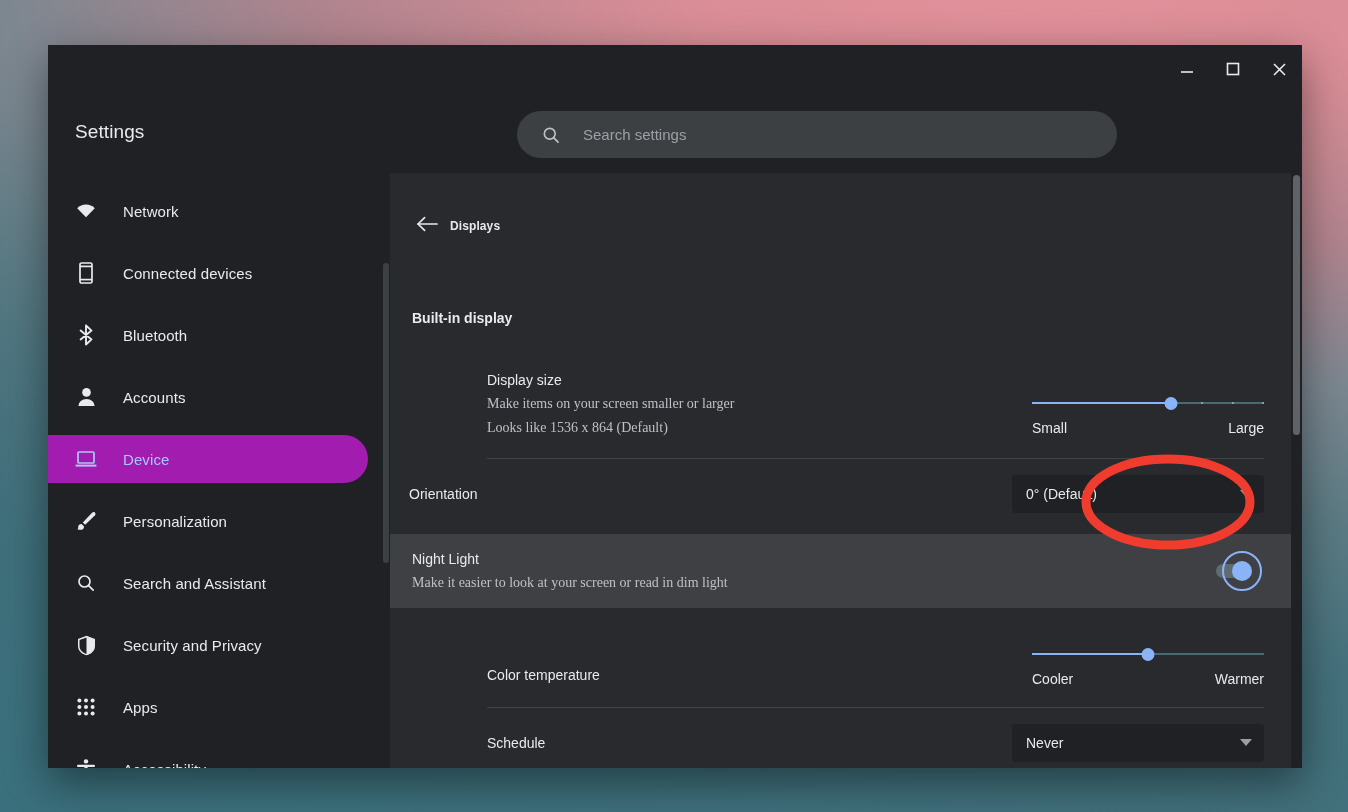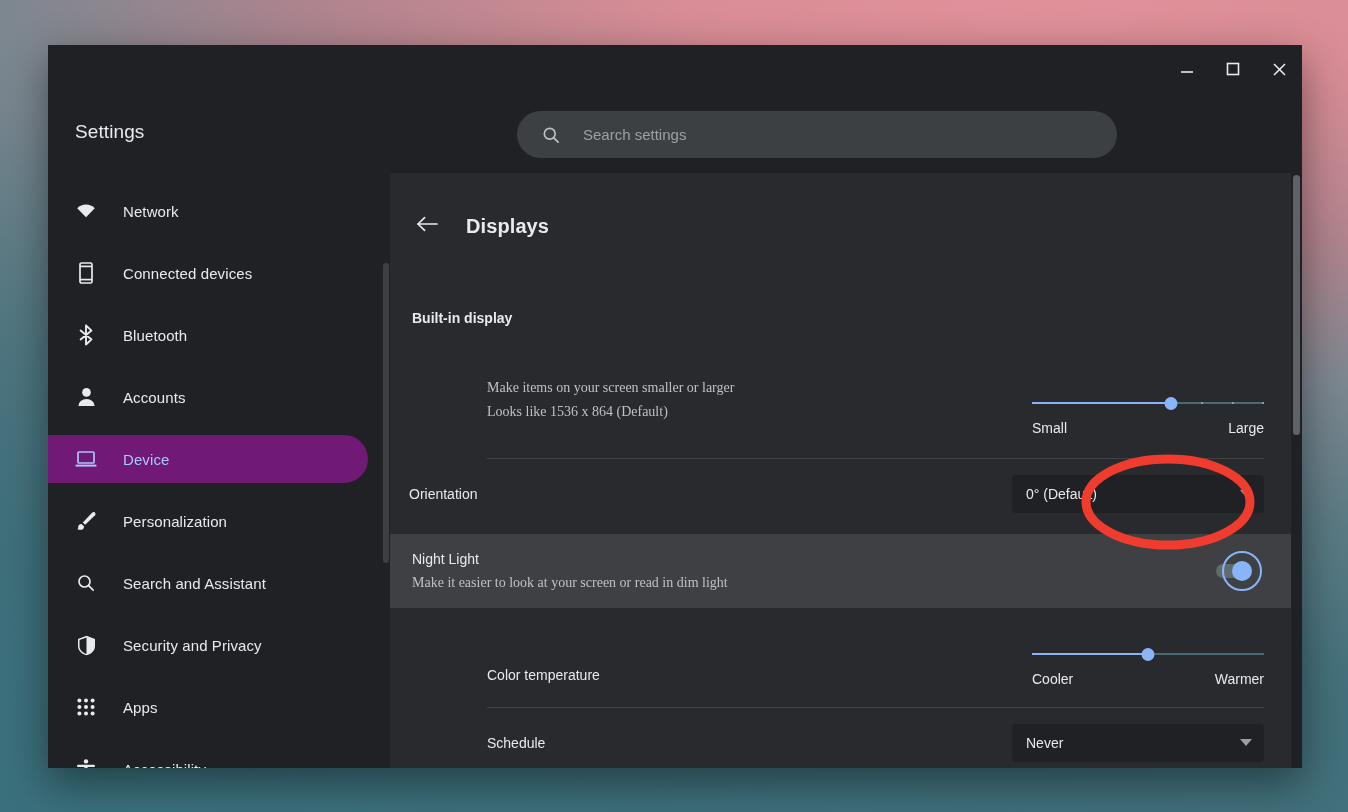--- a/index.html
+++ b/index.html
@@ -123,21 +123,21 @@
     display: flex;
     align-items: center;
     padding-left: 27px;
     margin-bottom: 14px;
     border-top-right-radius: 24px;
     border-bottom-right-radius: 24px;
     width: 320px;
     cursor: default;
   }
   .nav-item.selected {
-    background: #701a75;
+    background: #a21caf;
   }
   .nav-icon {
     width: 22px;
     flex: 0 0 22px;
     display: flex;
     align-items: center;
     justify-content: center;
   }
   .nav-label {
     margin-left: 26px;
@@ -167,22 +167,22 @@
     padding: 32px 0 0 22px;
     height: 74px;
   }
   #back-button {
     width: 30px; height: 30px;
     display: flex; align-items: center; justify-content: center;
     cursor: default;
     border-radius: 50%;
   }
   #page-title {
-    margin-left: 24px;
-    font-size: 20px;
+    margin-left: 8px;
+    font-size: 12px;
     color: #e8eaed;
     font-weight: bold;
     letter-spacing: 0.1px;
   }
 
   .section-head {
     margin: 63px 0 0 22px;
     font-size: 14px;
     color: #e8eaed;
     font-weight: bold;
@@ -534,20 +534,21 @@
           </div>
           <h1 id="page-title">Displays</h1>
         </div>
 
         <div class="section-head">Built-in display</div>
 
         <div class="card">
 
           <div class="row" style="padding-top:26px;padding-bottom:22px;">
             <div class="row-left">
+              <div class="row-title">Display size</div>
               <div class="row-sub">Make items on your screen smaller or larger</div>
               <div class="row-sub">Looks like 1536 x 864 (Default)</div>
             </div>
             <div class="row-right">
               <div class="slider-wrap">
                 <div class="slider-track">
                   <div class="track-line"></div>
                   <div class="track-fill" id="ds-fill" style="width: 60%;"></div>
                   <div class="track-ticks" id="ds-ticks" style="left: 60%; right: 0px;">
                     <span></span>

